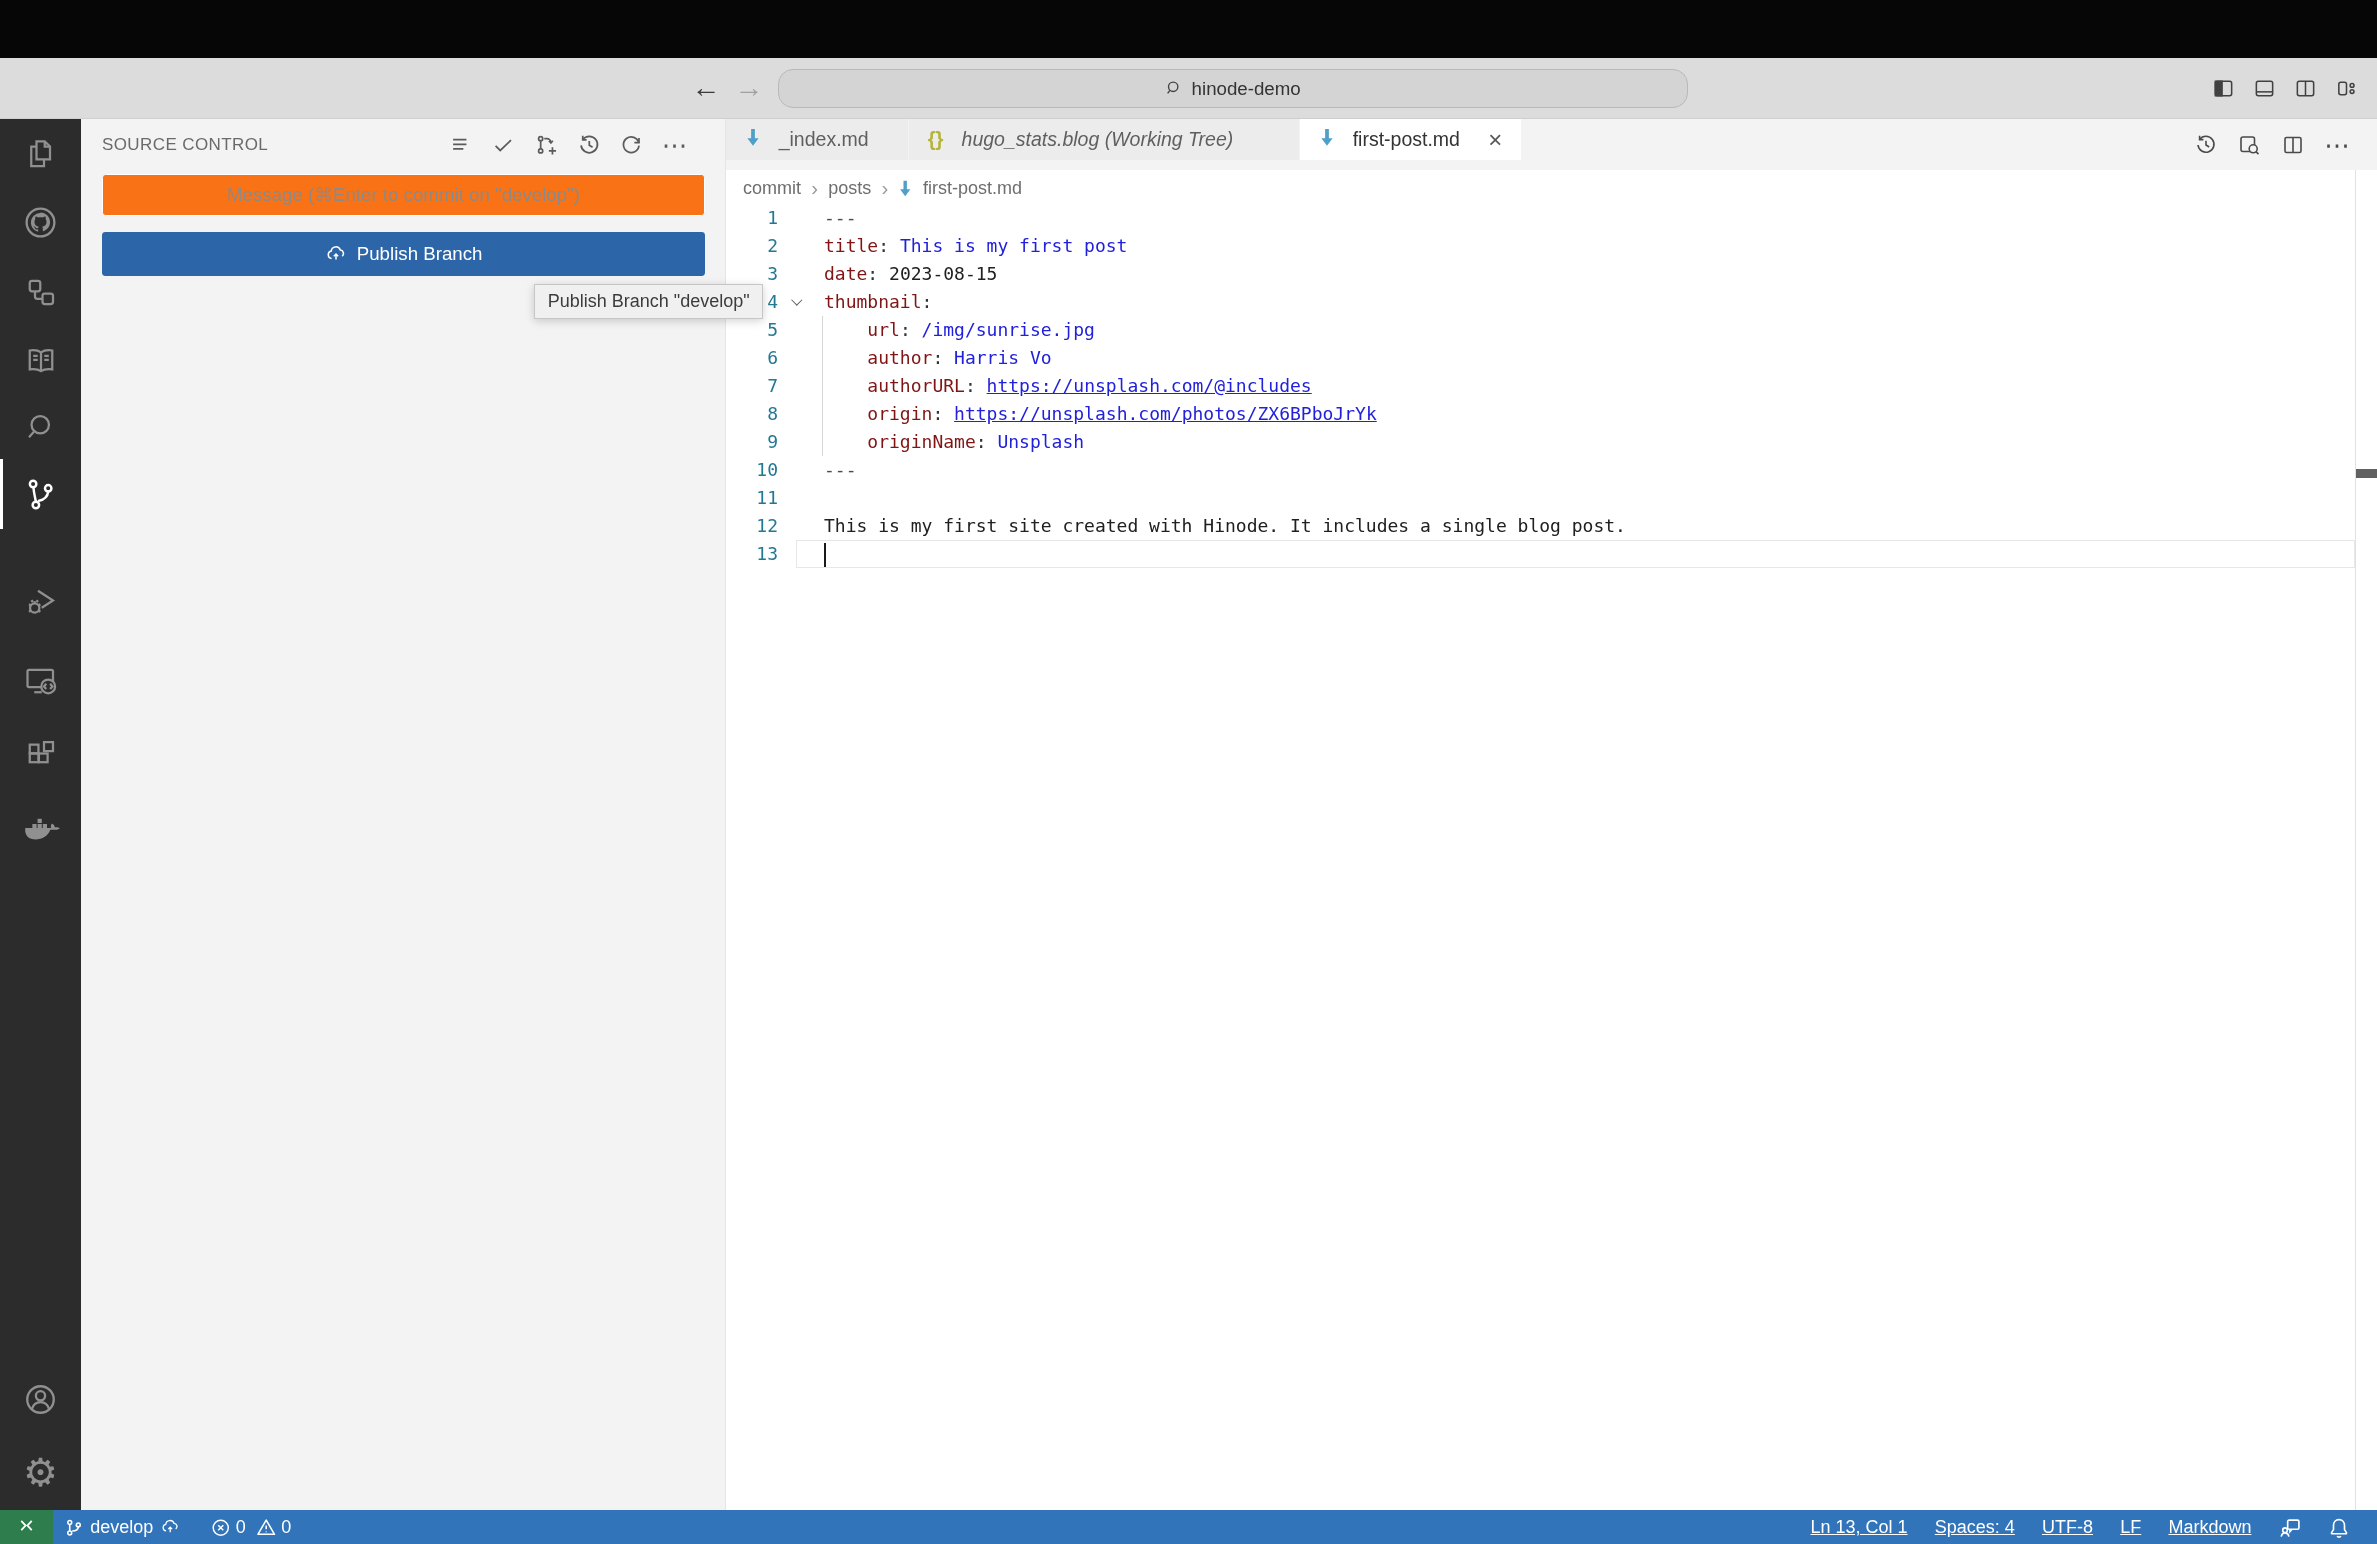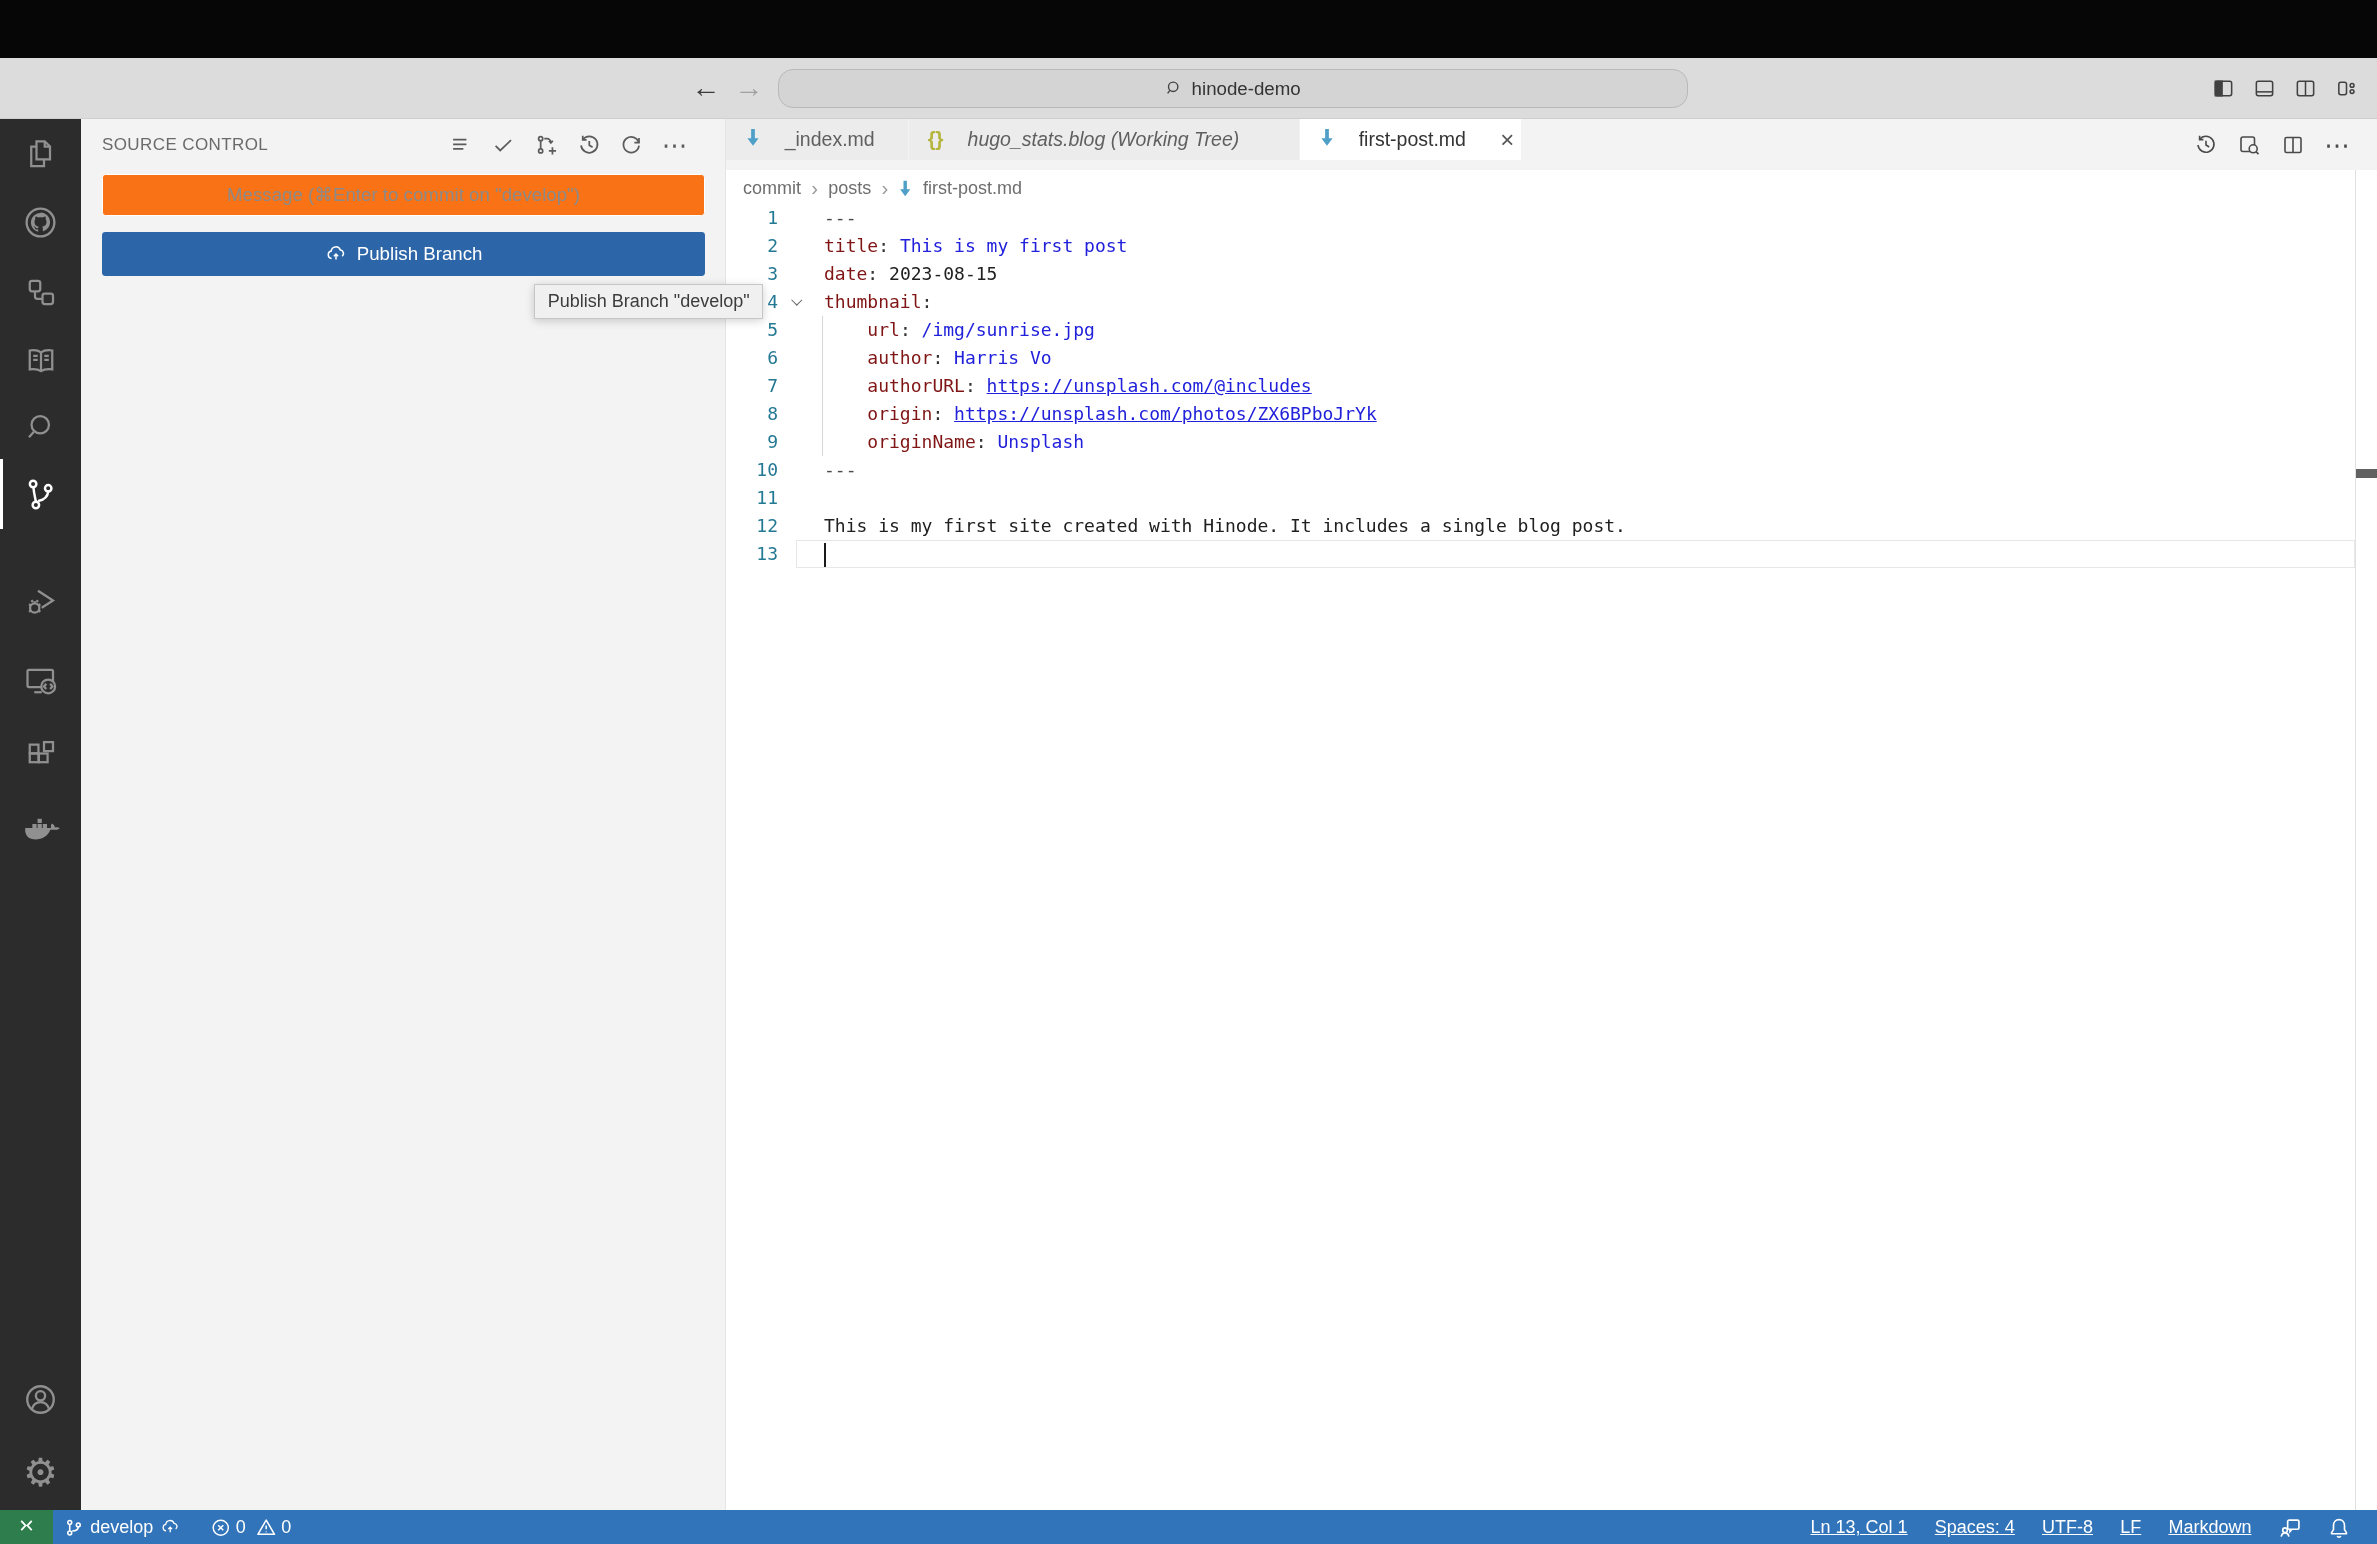--- a/index.html
+++ b/index.html
@@ -54,21 +54,21 @@
 
   
   .tooltip { position:absolute; left:534px; top:284px; height:35px; z-index:50;
              background:#f0f0f0; border:0.8px solid #c6c6c6; color:#3c3c3c;
              font-size:18px; line-height:33px; padding:0 12.7px; white-space:nowrap;
              box-shadow:0 1.7px 8.5px rgba(0,0,0,.18); }
 
   
   .editor-area { position:relative; flex:1; height:100%; background:#ffffff; }
   .tabbar { position:absolute; left:0; top:0; width:100%; height:51px; background:#f3f3f3; display:flex; }
-  .tab { height:41px; display:flex; align-items:center; padding:0 18.7px; gap:24px;
+  .tab { height:41px; display:flex; align-items:center; padding:0 18.7px; gap:18px;
          background:#ececec; border-right:0.8px solid #f3f3f3; font-size:19.5px; color:#5f5f5f; cursor:default;text-align:right; }
   .tab .tab-label { white-space:nowrap; }
   .tab.t1 { width:183px; }
   .tab.t2 { width:391px; }
   .tab.t2 .tab-label { font-style:italic; }
   .tab.t3 { width:222px; background:#ffffff; color:#333; }
   .tab-close { margin-left:10.2px; font-size:24px; color:#575757; line-height:1; }
   .md-arrow { color:var(--md-icon); }
   .json-glyph { color:var(--json-icon); font-size:20.4px; font-weight:bold; }
   .editor-actions { margin-left:auto; display:flex; align-items:center; gap:19.5px; padding-right:25.5px; color:#4a4a4a; }

